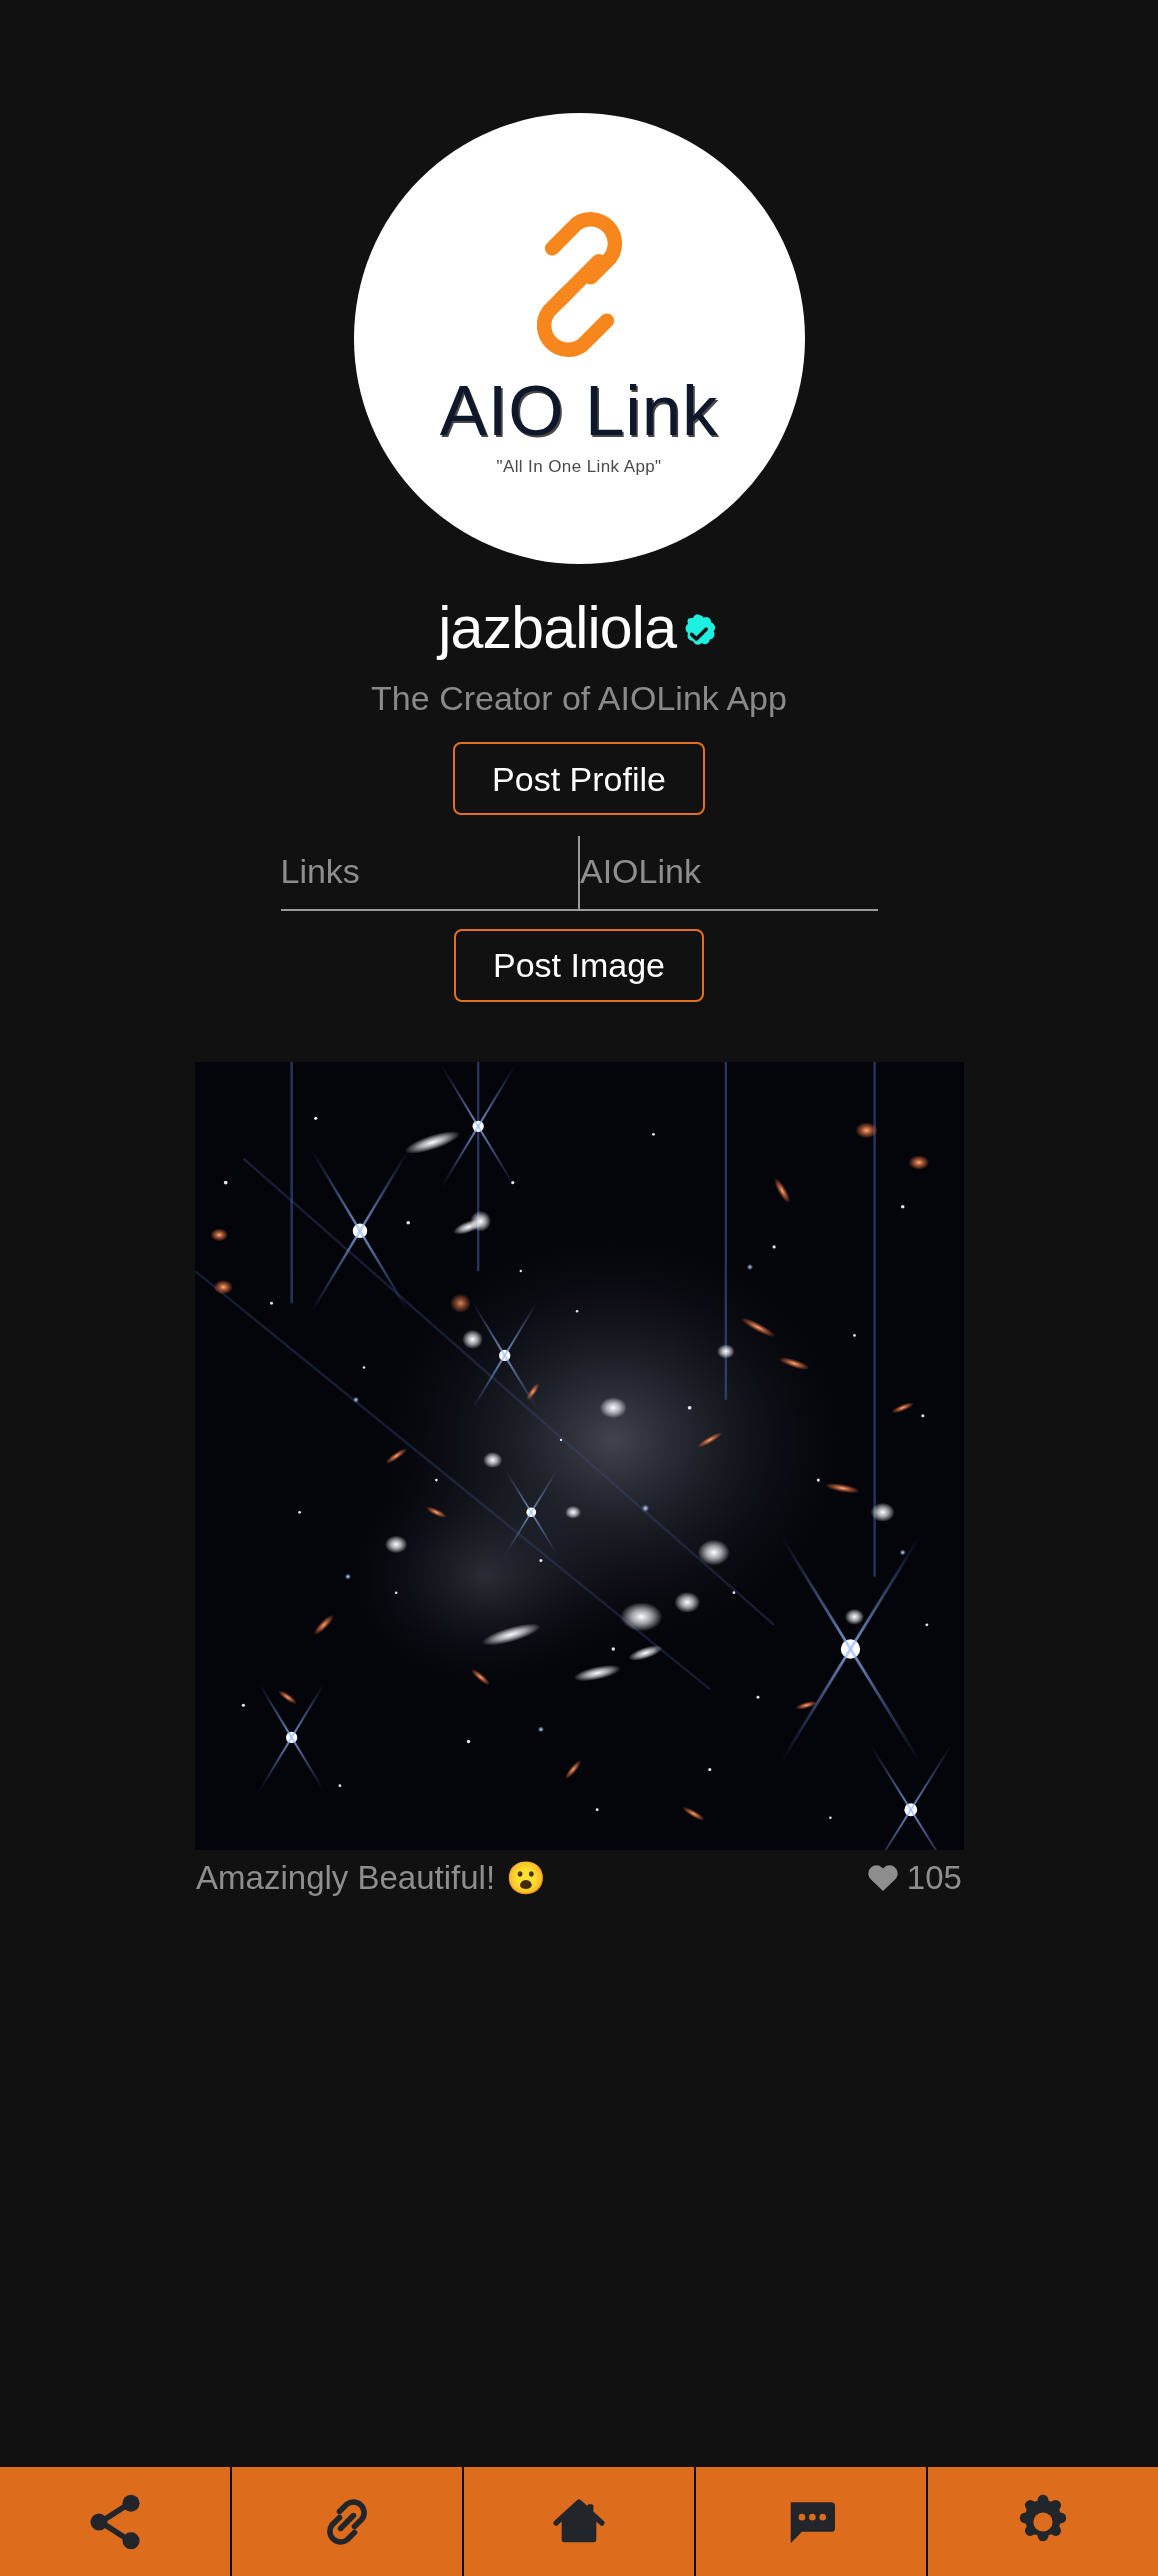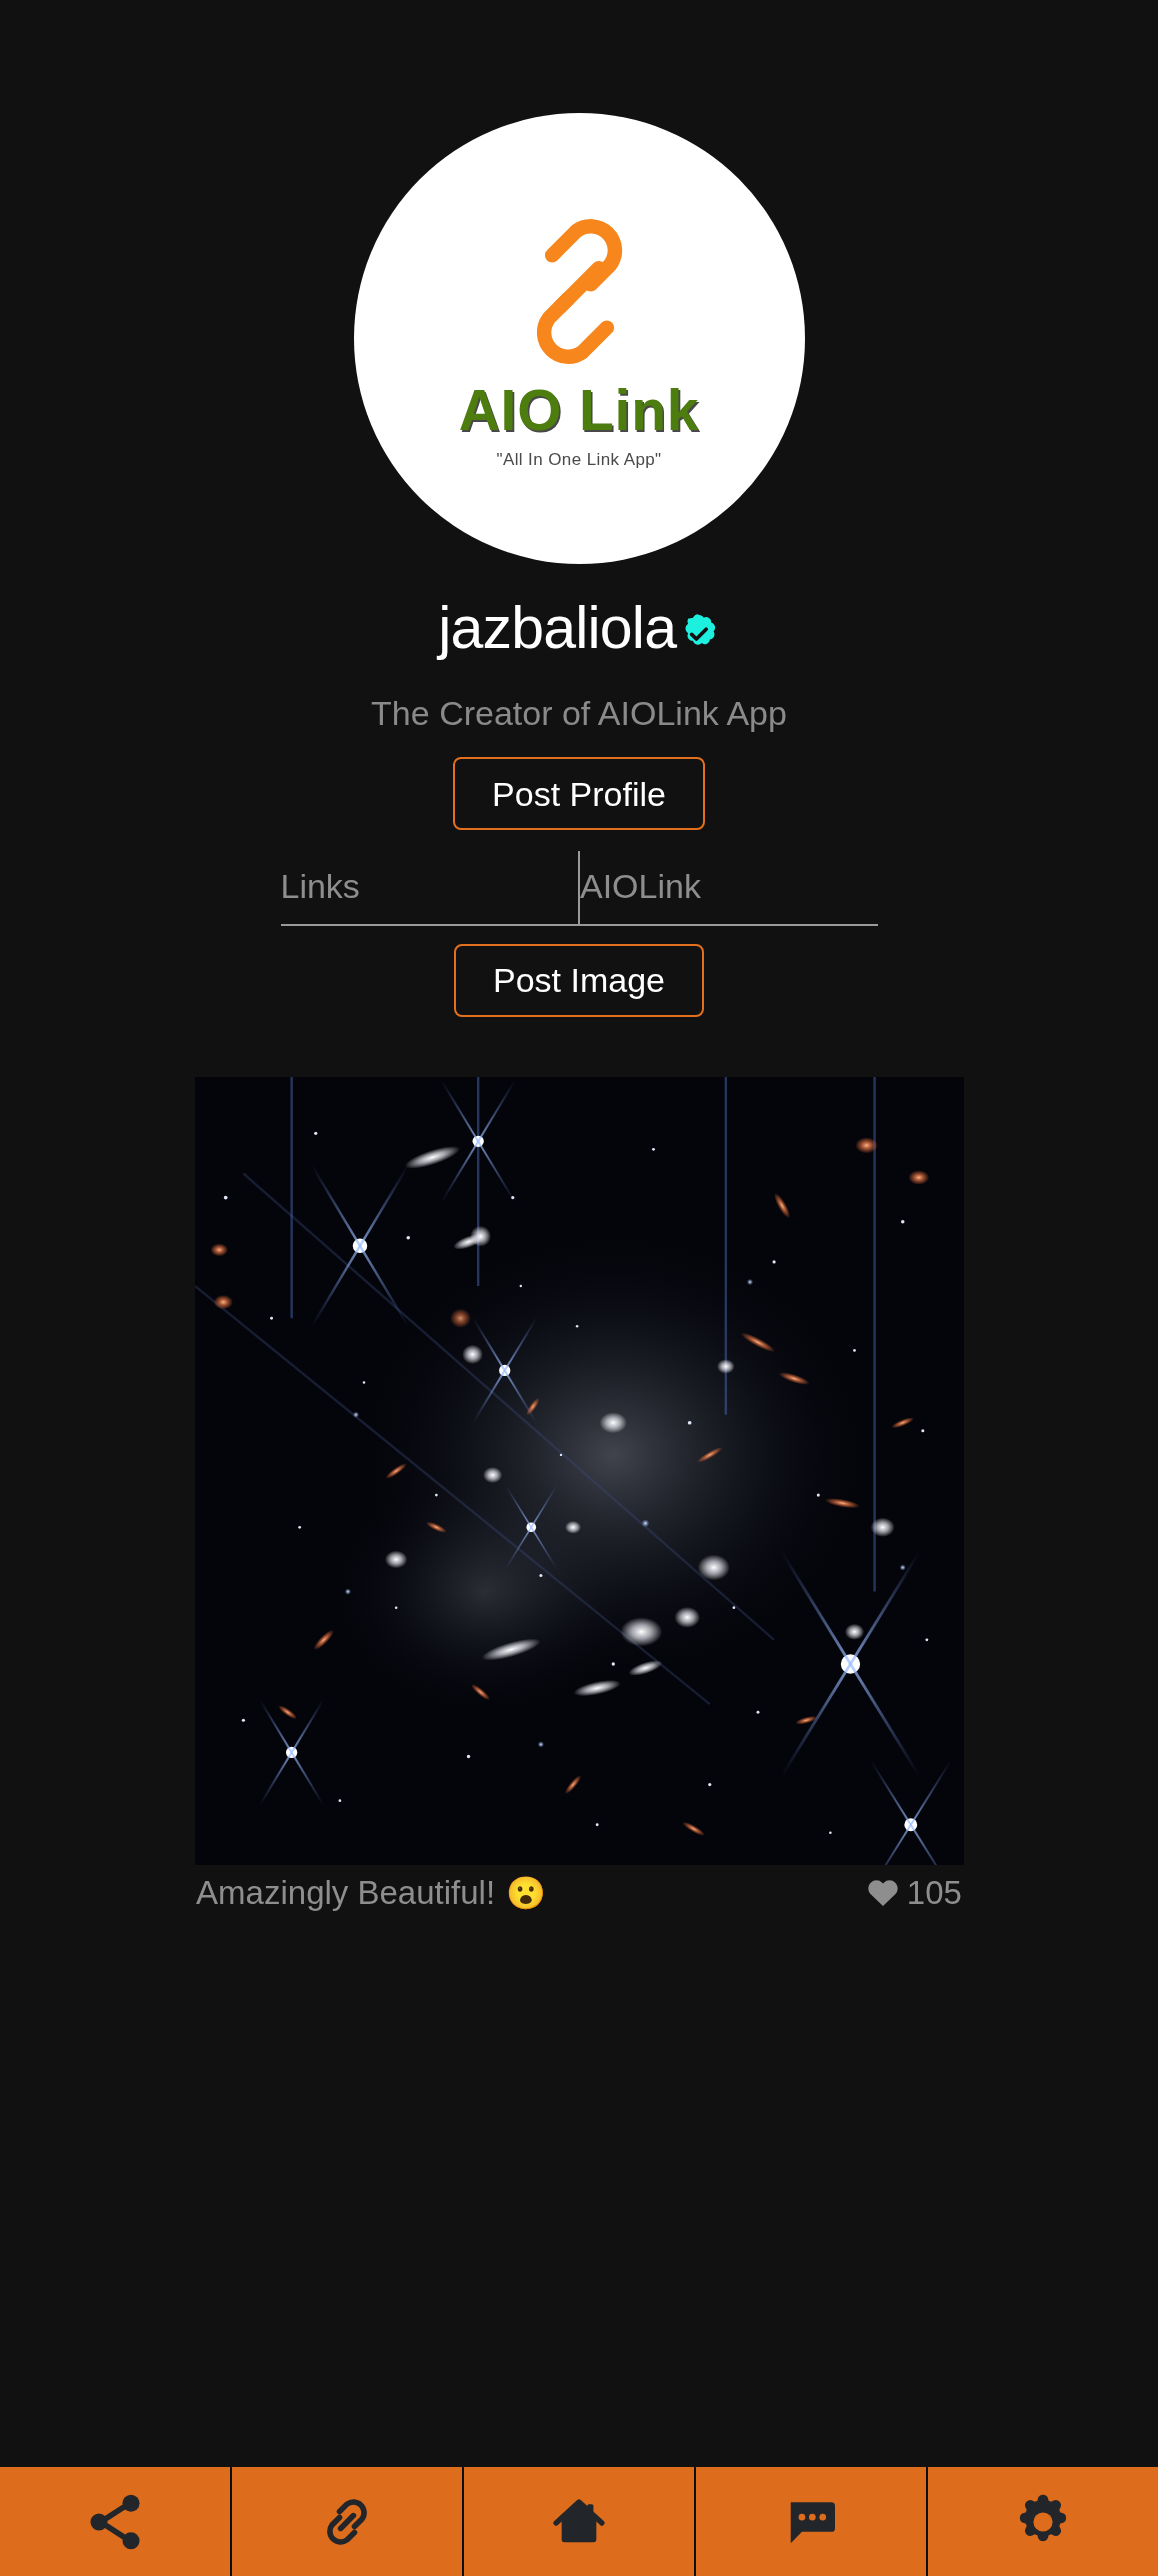--- a/index.html
+++ b/index.html
@@ -21,23 +21,23 @@
     margin-top:113px;
     width:451px; height:451px;
     border-radius:50%;
     background:#ffffff;
     display:flex; flex-direction:column;
     align-items:center; justify-content:center;
     overflow:hidden;
   }
   .logo-chain { width:161px; height:169px; display:block; margin-bottom:6.4px;}
   .logo-title {
-    font-size:57px;
-    font-weight:700;
-    color:#4d7c0f;
+    font-size:71px;
+    font-weight:400;
+    color:#0f172a;
     letter-spacing:0.8px;
     line-height:1;
     text-shadow:1.6px 1.6px 0 rgba(40,40,40,.85);
     font-family:"Liberation Sans", sans-serif;
   }
   .logo-tag {
     margin-top:11.3px;
     font-size:17px;
     color:#4a4a4a;
     letter-spacing:0.4px;
@@ -52,21 +52,21 @@
   .username {
     font-size:59px;
     color:#ffffff;
     font-weight:400;
     line-height:1;
     letter-spacing:-0.8px;
   }
   .verified { width:42px; height:42px; display:block; margin-top:11.3px; margin-left:-3.2px;}
 
   .bio {
-    margin-top:36px;
+    margin-top:21px;
     font-size:34px;
     color:#8a8a8a;
     text-align:center;
   }
 
   
   .outline-btn {
     border:2.4px solid #E2701D;
     border-radius:8px;
     background:transparent;

